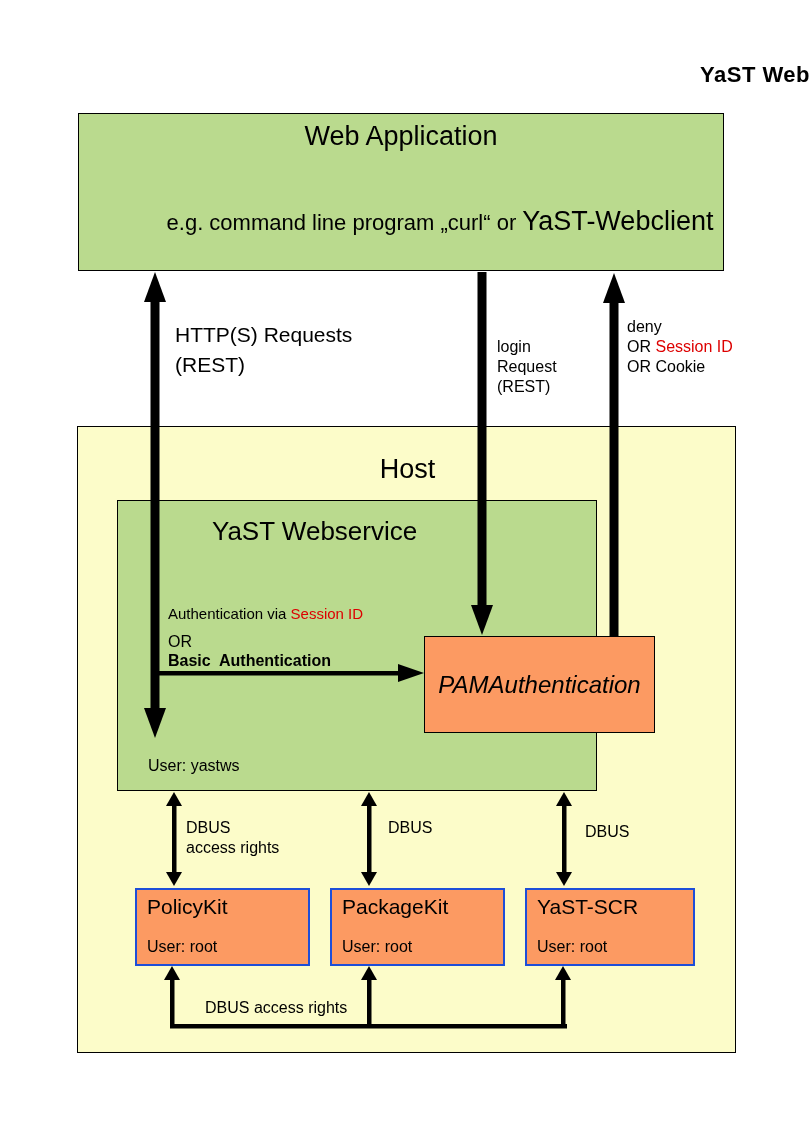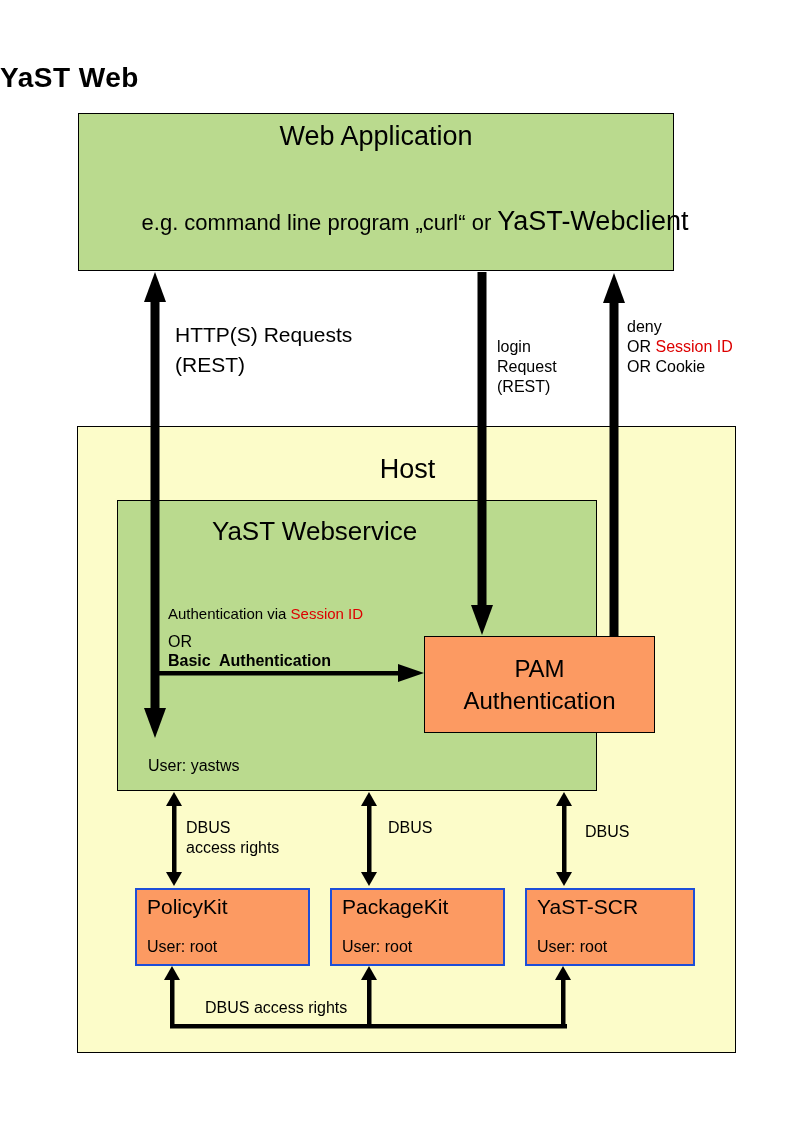--- a/index.html
+++ b/index.html
@@ -4,26 +4,26 @@
 <style>
   html,body{margin:0;padding:0;}
   body{
     width:810px;height:1146px;position:relative;background:#ffffff;
     font-family:"Liberation Sans","DejaVu Sans",sans-serif;color:#000;
     overflow:hidden;
   }
   .abs{position:absolute;}
   .box{position:absolute;box-sizing:border-box;}
   #page-title{
-    left:0;top:62px;width:810px;text-align:left;
-    font-size:28px;font-weight:bold;letter-spacing:0.5px;
+    left:0;top:62px;width:810px;text-align:right;
+    font-size:22px;font-weight:bold;letter-spacing:0.5px;
   }
   
   #webapp{
-    left:78px;top:113px;width:596px;height:158px;
+    left:78px;top:113px;width:646px;height:158px;
     background:var(--green);border:1px solid #000;
   }
   #webapp-title{left:0;top:7px;width:100%;text-align:center;font-size:27px;}
   #webapp-subtitle{left:0;top:92px;width:100%;text-align:center;font-size:22px;white-space:pre;margin-left:39px;}
   #webapp-subtitle .big{font-size:27px;}
   
   #host{
     left:77px;top:426px;width:659px;height:627px;
     background:var(--yellow);border:1px solid #000;
   }
@@ -35,22 +35,22 @@
   }
   #webservice-title{left:94px;top:15px;font-size:26px;}
   #ws-auth{left:50px;top:104px;font-size:15px;white-space:pre;}
   #ws-or{left:50px;top:132px;font-size:16px;}
   #ws-basic{left:50px;top:151px;font-size:16px;white-space:pre;font-weight:bold;}
   #ws-user{left:30px;top:256px;font-size:16px;}
   
   #pam{
     left:424px;top:636px;width:231px;height:97px;
     background:var(--orange);border:1px solid #000;
-    display:flex;flex-direction:column;align-items:center;justify-content:center;
-    font-size:24px;line-height:32px;text-align:center;
+    display:flex;flex-direction:row;align-items:center;justify-content:center;
+    font-size:24px;line-height:32px;text-align:center;font-style:italic;
   }
   
   .service{
     background:var(--orange);border:2px solid #1d4ed8;
     top:888px;height:78px;
   }
   #svc-0{left:135px;width:175px;}
   #svc-1{left:330px;width:175px;}
   #svc-2{left:525px;width:170px;}
   .service .svc-name{left:10px;top:5px;font-size:21px;}

